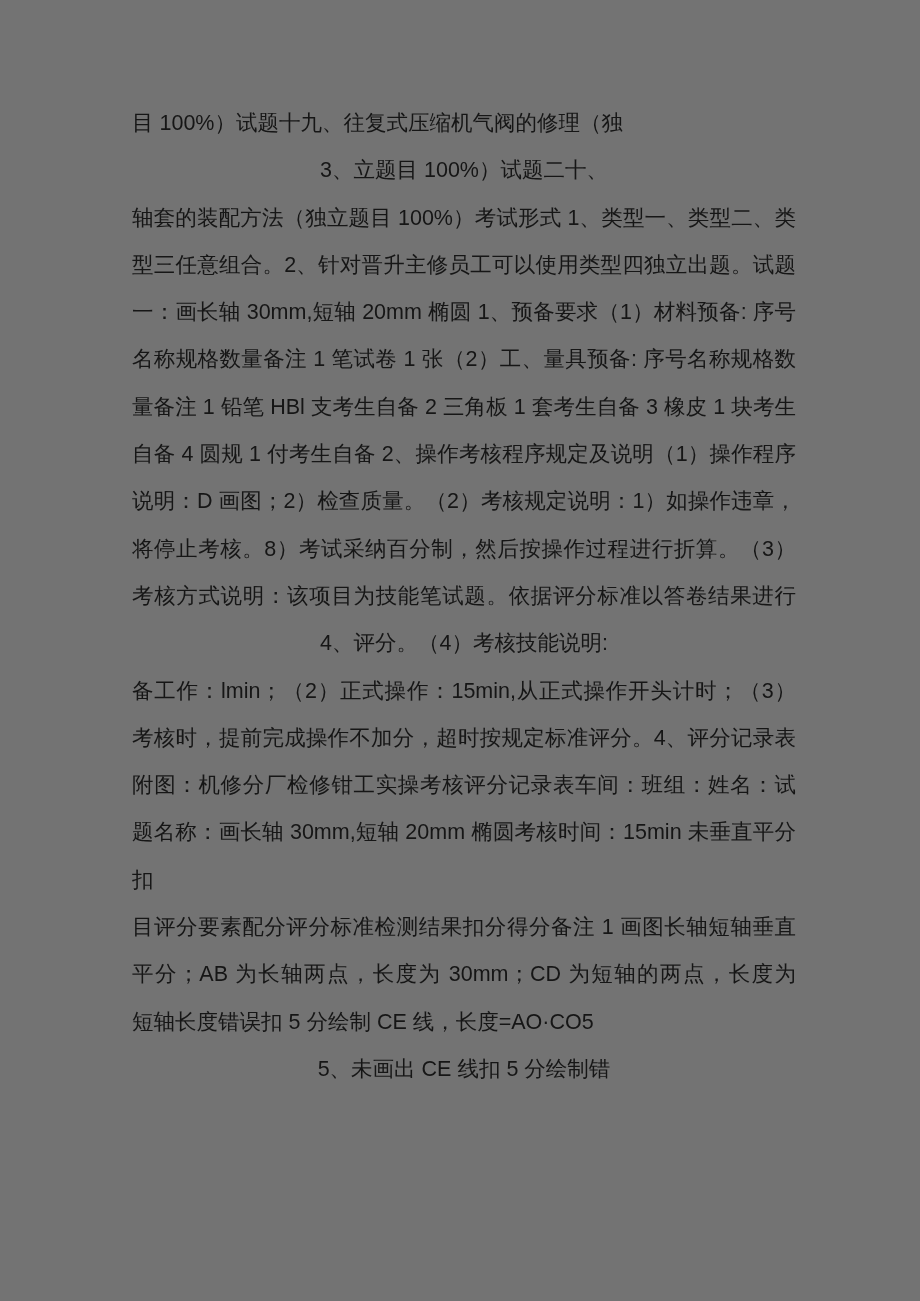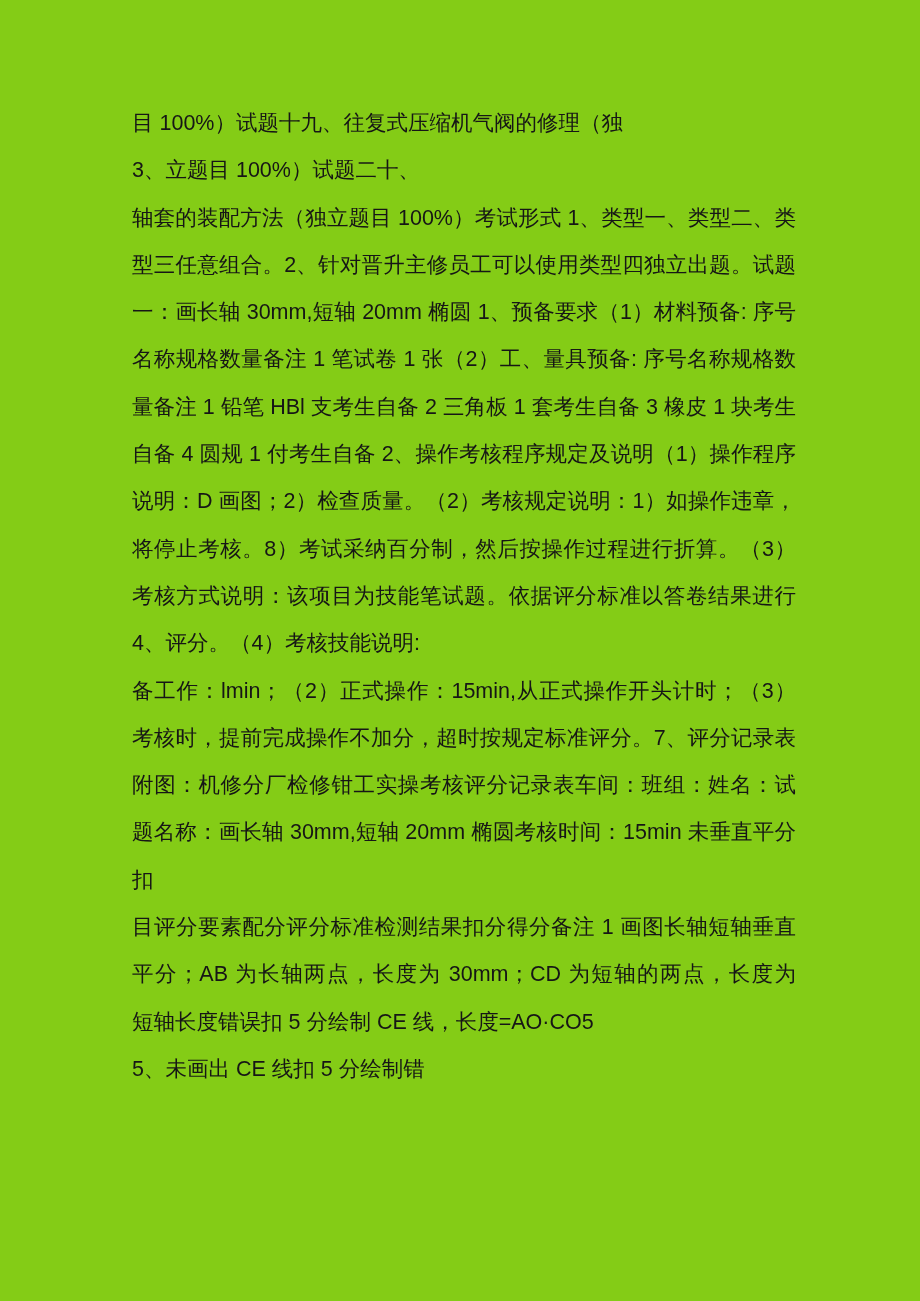--- a/index.html
+++ b/index.html
@@ -4,59 +4,59 @@
 <style>
   html, body {
     margin: 0;
     padding: 0;
     background: #ffffff;
   }
   .page {
     position: relative;
     width: 920px;
     height: 1301px;
-    background: #84cc16;
+    background: #737373;
     box-sizing: border-box;
     padding: 100px 124px 0 132px;
     font-family: "Liberation Sans", "DejaVu Sans", sans-serif;
     font-size: 21.5px;
     line-height: 47.3px;
     color: #161616;
     overflow: hidden;
   }
   .line {
     width: 100%;
     white-space: nowrap;
   }
   .line.j {
     white-space: normal;
     text-align: justify;
     text-align-last: justify;
     text-justify: inter-character;
   }
   .line.l { text-align: left; }
-  .line.r { text-align: left; }
+  .line.r { text-align: center; }
 </style>
 </head>
 <body>
 
 <div class="page">
   <div class="line l">目 100%）试题十九、往复式压缩机气阀的修理（独</div>
   <div class="line r">3、立题目 100%）试题二十、</div>
   <div class="line j">轴套的装配方法（独立题目 100%）考试形式 1、类型一、类型二、类</div>
   <div class="line j">型三任意组合。2、针对晋升主修员工可以使用类型四独立出题。试题</div>
   <div class="line j">一：画长轴 30mm,短轴 20mm 椭圆 1、预备要求（1）材料预备: 序号</div>
   <div class="line j">名称规格数量备注 1 笔试卷 1 张（2）工、量具预备: 序号名称规格数</div>
   <div class="line j">量备注 1 铅笔 HBl 支考生自备 2 三角板 1 套考生自备 3 橡皮 1 块考生</div>
   <div class="line j">自备 4 圆规 1 付考生自备 2、操作考核程序规定及说明（1）操作程序</div>
   <div class="line j">说明：D 画图；2）检查质量。（2）考核规定说明：1）如操作违章，</div>
   <div class="line j">将停止考核。8）考试采纳百分制，然后按操作过程进行折算。（3）</div>
   <div class="line j">考核方式说明：该项目为技能笔试题。依据评分标准以答卷结果进行</div>
   <div class="line r">4、评分。（4）考核技能说明:</div>
   <div class="line j">备工作：lmin；（2）正式操作：15min,从正式操作开头计时；（3）</div>
-  <div class="line j">考核时，提前完成操作不加分，超时按规定标准评分。7、评分记录表</div>
+  <div class="line j">考核时，提前完成操作不加分，超时按规定标准评分。4、评分记录表</div>
   <div class="line j">附图：机修分厂检修钳工实操考核评分记录表车间：班组：姓名：试</div>
   <div class="line j">题名称：画长轴 30mm,短轴 20mm 椭圆考核时间：15min 未垂直平分扣</div>
   <div class="line j">目评分要素配分评分标准检测结果扣分得分备注 1 画图长轴短轴垂直</div>
   <div class="line j">平分；AB 为长轴两点，长度为 30mm；CD 为短轴的两点，长度为</div>
   <div class="line l">短轴长度错误扣 5 分绘制 CE 线，长度=AO·CO5</div>
   <div class="line r">5、未画出 CE 线扣 5 分绘制错</div>
 </div>
 
 </body></html>

